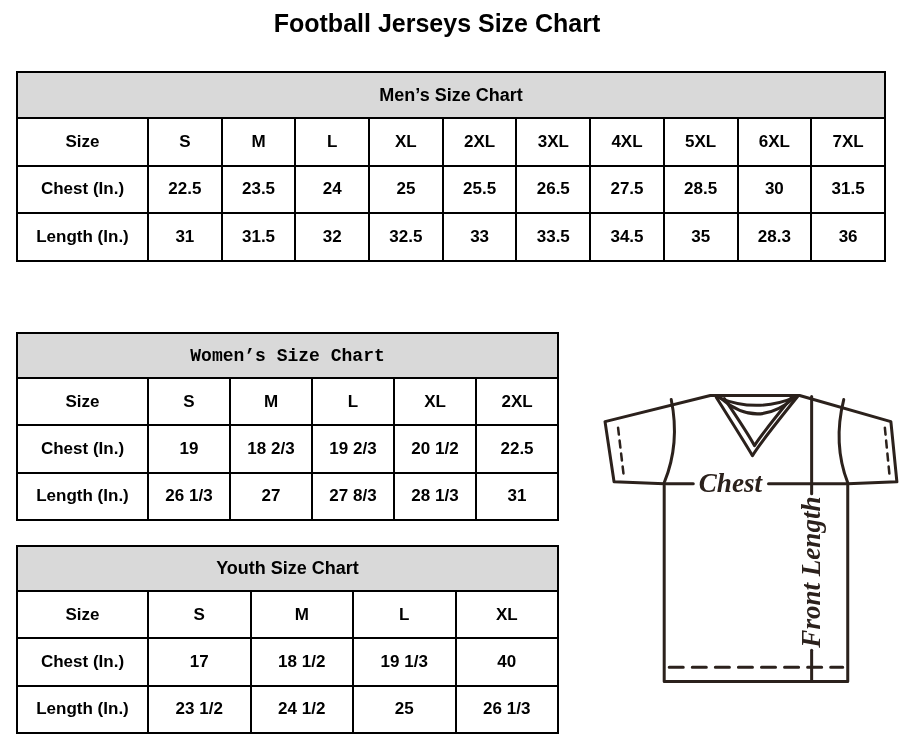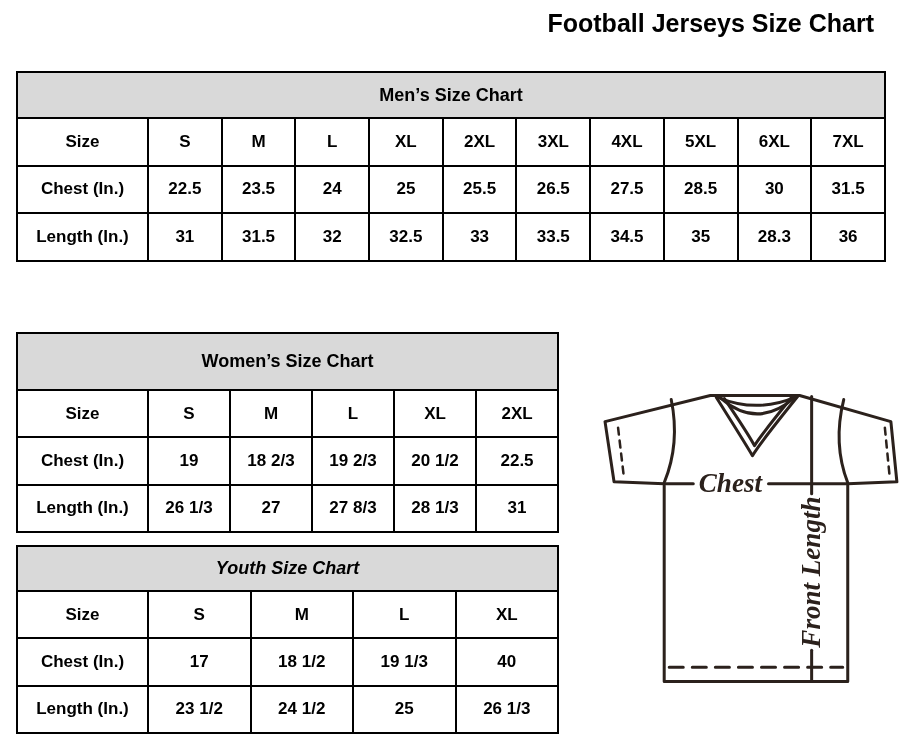--- a/index.html
+++ b/index.html
@@ -2,42 +2,42 @@
 <html style="--header-bg: #d9d9d9; --border: #000000; --jersey-line: #2b211c;"><head>
 <meta charset="utf-8">
 <style>
   html,body{margin:0;padding:0;background:#fff;}
   .page{
     position:relative;width:909px;height:743px;background:#fff;overflow:hidden;
     font-family:"Liberation Sans", sans-serif;color:#000;
   }
   .page-title{
     position:absolute;left:0;top:9px;width:874px;margin:0;
-    text-align:right;font-size:25px;font-weight:bold;letter-spacing:0px;
+    text-align:center;font-size:25px;font-weight:bold;letter-spacing:0px;
   }
   table.size-table{
     position:absolute;border-collapse:collapse;table-layout:fixed;
   }
   table.size-table td{
     border:2px solid var(--border,#000);
     text-align:center;vertical-align:middle;
     font-weight:bold;font-size:17px;padding:0;overflow:hidden;
   }
   table.size-table tr.band td{
     background:var(--header-bg,#d9d9d9);font-size:18px;margin-left:16px;
   }
   #mens-table{left:16px;top:71px;width:868px;}
   #mens-table tr{height:47.5px;}
   #mens-table tr.band{height:46px;}
   #womens-table{left:16px;top:332px;width:541px;}
   #womens-table tr{height:47.3px;}
-  #womens-table tr.band{height:57px;}
+  #womens-table tr.band{height:45px;font-family:Liberation Mono, monospace;}
   #youth-table{left:16px;top:545px;width:541px;}
   #youth-table tr{height:47.3px;}
-  #youth-table tr.band{height:45px;font-style:italic;}
+  #youth-table tr.band{height:45px;}
   .jersey-figure{position:absolute;left:597px;top:383px;width:336px;height:332px;}
   .jersey-figure svg{display:block;width:336px;height:332px;}
   .jersey-label{
     font-family:"Liberation Serif", serif;
     font-style:italic;font-weight:bold;font-size:27px;
     fill:var(--jersey-line,#2b211c);
   }
 </style>
 </head>
 <body>

